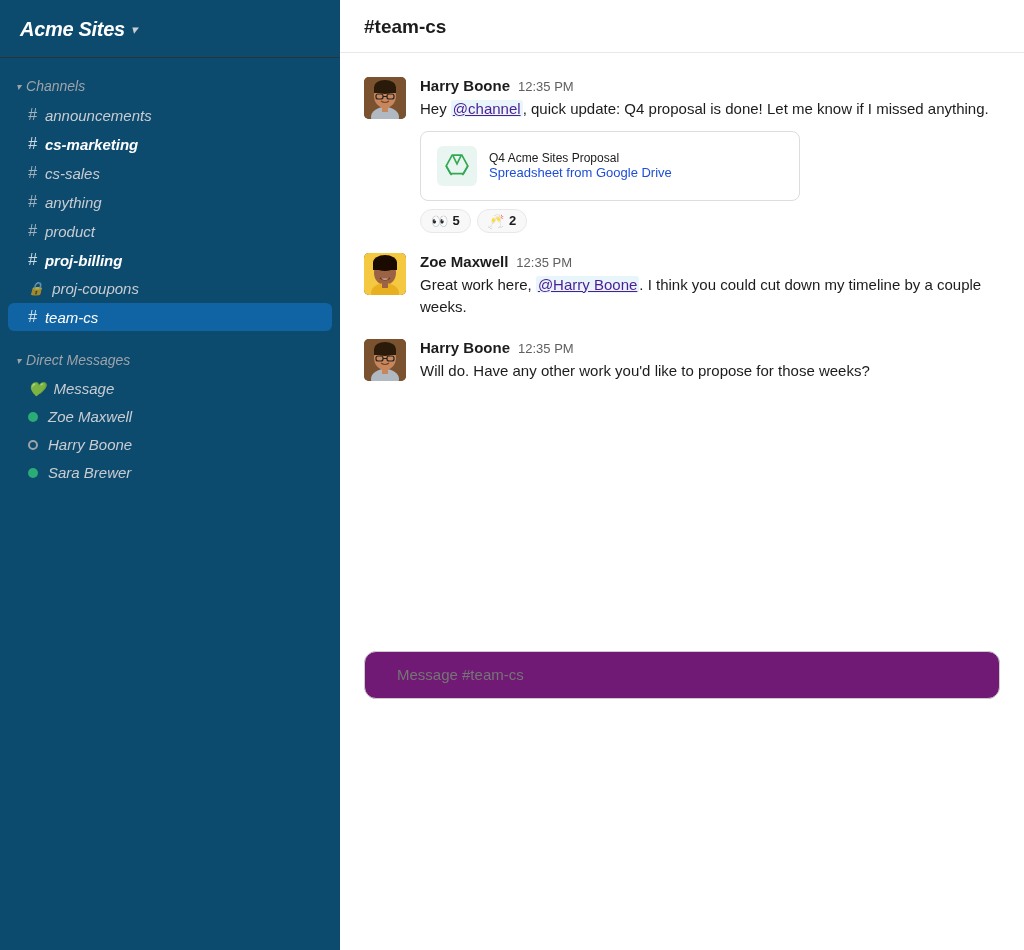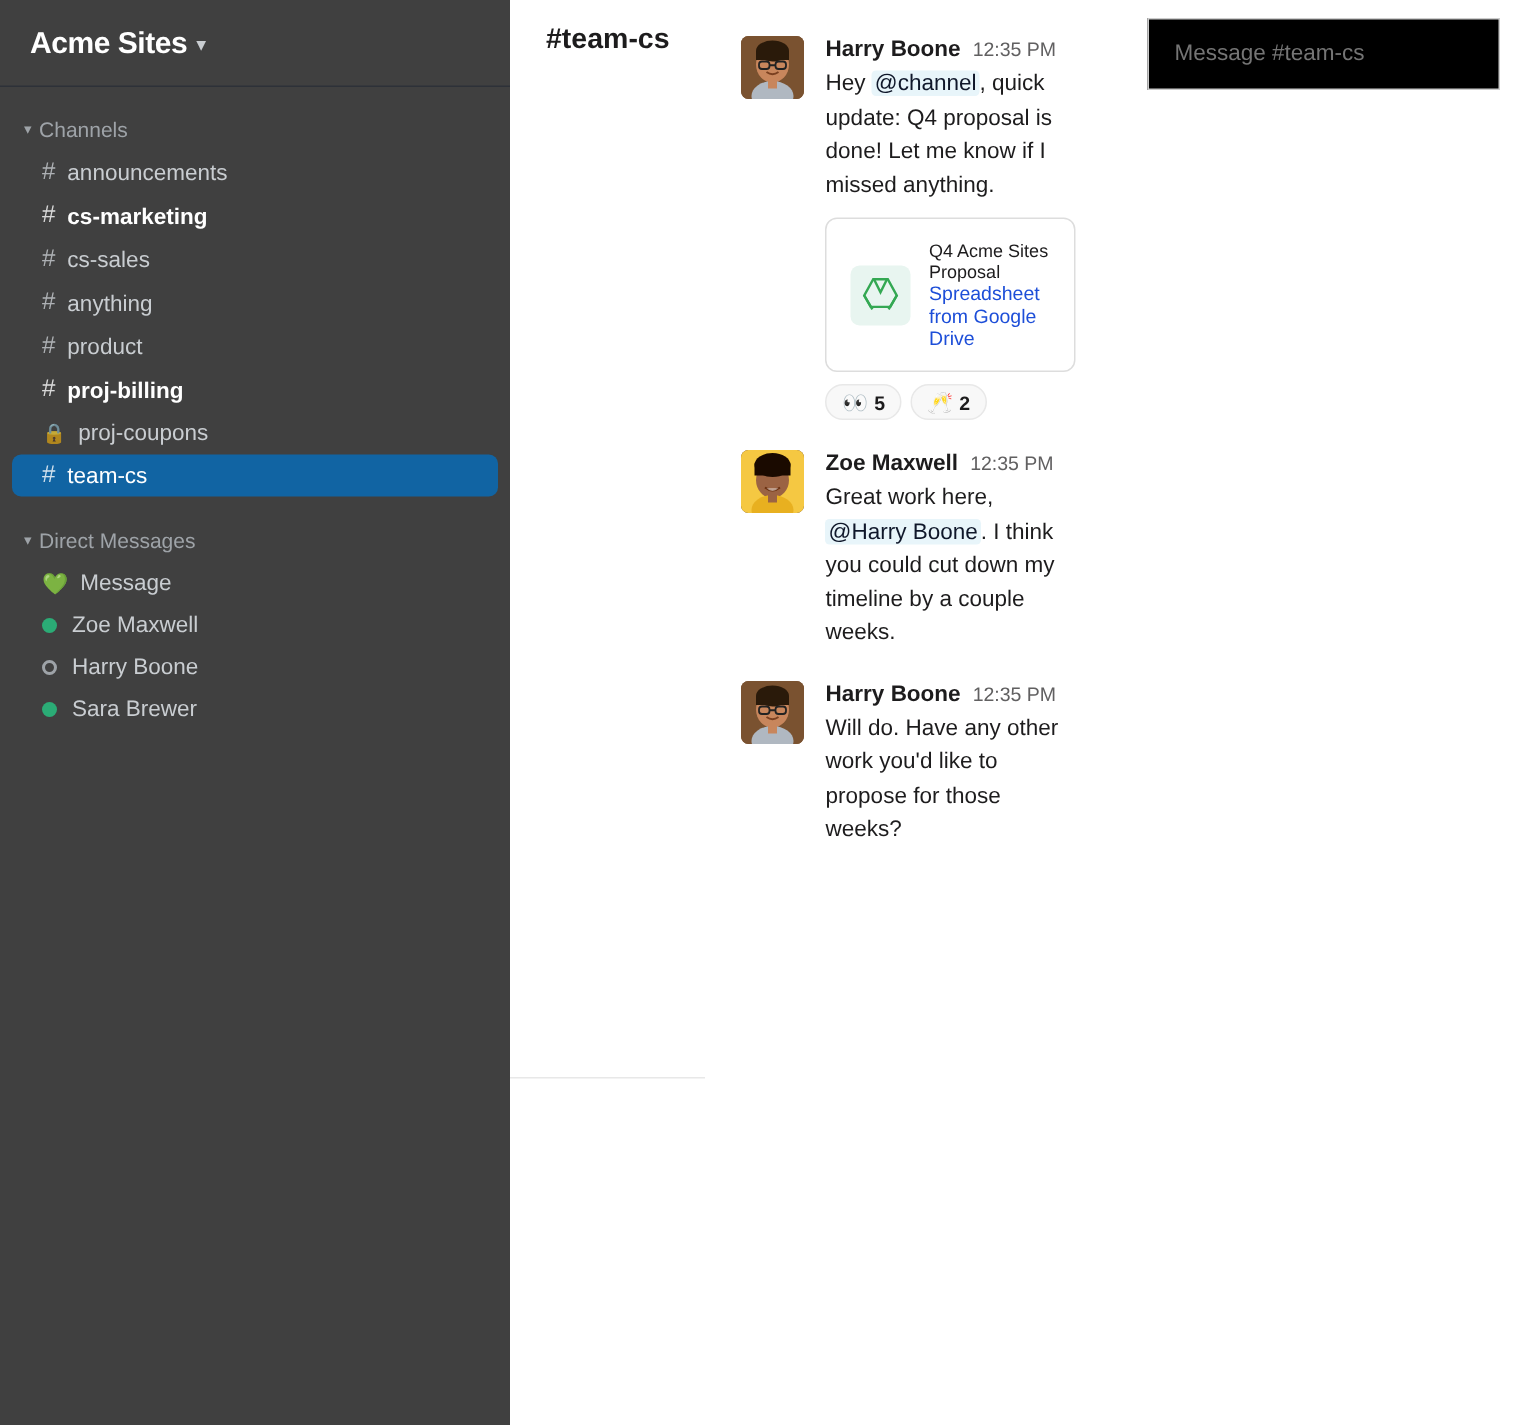--- a/index.html
+++ b/index.html
@@ -9,26 +9,27 @@
       width: 1024px;
       height: 950px;
       overflow: hidden;
       background: #fff;
     }
 
     
     #sidebar {
       width: 340px;
       min-width: 340px;
-      background: #404040;
+      background: #0c4a6e;
       color: #c9cdd1;
       display: flex;
       flex-direction: column;
       height: 950px;
       overflow-y: auto;
+      font-style: italic;
     }
 
     #sidebar-header {
       padding: 18px 16px 16px 20px;
       display: flex;
       align-items: center;
       border-bottom: 1px solid #2d3138;
     }
 
     #sidebar-workspace-name {
@@ -128,20 +129,21 @@
       border: none;
       width: auto;
       height: auto;
       margin-right: 8px;
     }
 
     
     #main {
       flex: 1;
       display: flex;
+      flex-direction: column;
       height: 719px;
       background: #fff;
     }
 
     #main-header {
       padding: 16px 24px 14px 24px;
       border-bottom: 1px solid #e8e8e8;
       flex-shrink: 0;
     }
 
@@ -188,25 +190,26 @@
       color: #616061;
     }
 
     .message-text {
       font-size: 15px;
       color: #1d1c1d;
       line-height: 1.5;
     }
 
     .mention {
-      color: #0f172a;
+      color: #4c1d95;
       background: #e8f5fa;
       border-radius: 3px;
       padding: 0 2px;
       font-weight: 500;
+      text-decoration: underline;
     }
 
     .file-attachment {
       display: flex;
       align-items: center;
       gap: 12px;
       border: 1px solid #ddd;
       border-radius: 8px;
       padding: 14px 16px;
       margin-top: 10px;
@@ -269,23 +272,23 @@
     }
 
     
     #message-input-area {
       padding: 12px 24px 20px 24px;
       flex-shrink: 0;
     }
 
     #message-input-wrapper {
       border: 1.5px solid #ccc;
-      border-radius: 0;
-      padding: 14px 17px;
-      background: #000000;
+      border-radius: 12px;
+      padding: 14px 32px;
+      background: #701a75;
     }
 
     #message-input {
       width: 100%;
       border: none;
       outline: none;
       font-size: 15px;
       color: #9ea3a8;
       background: transparent;
       font-family: inherit;

